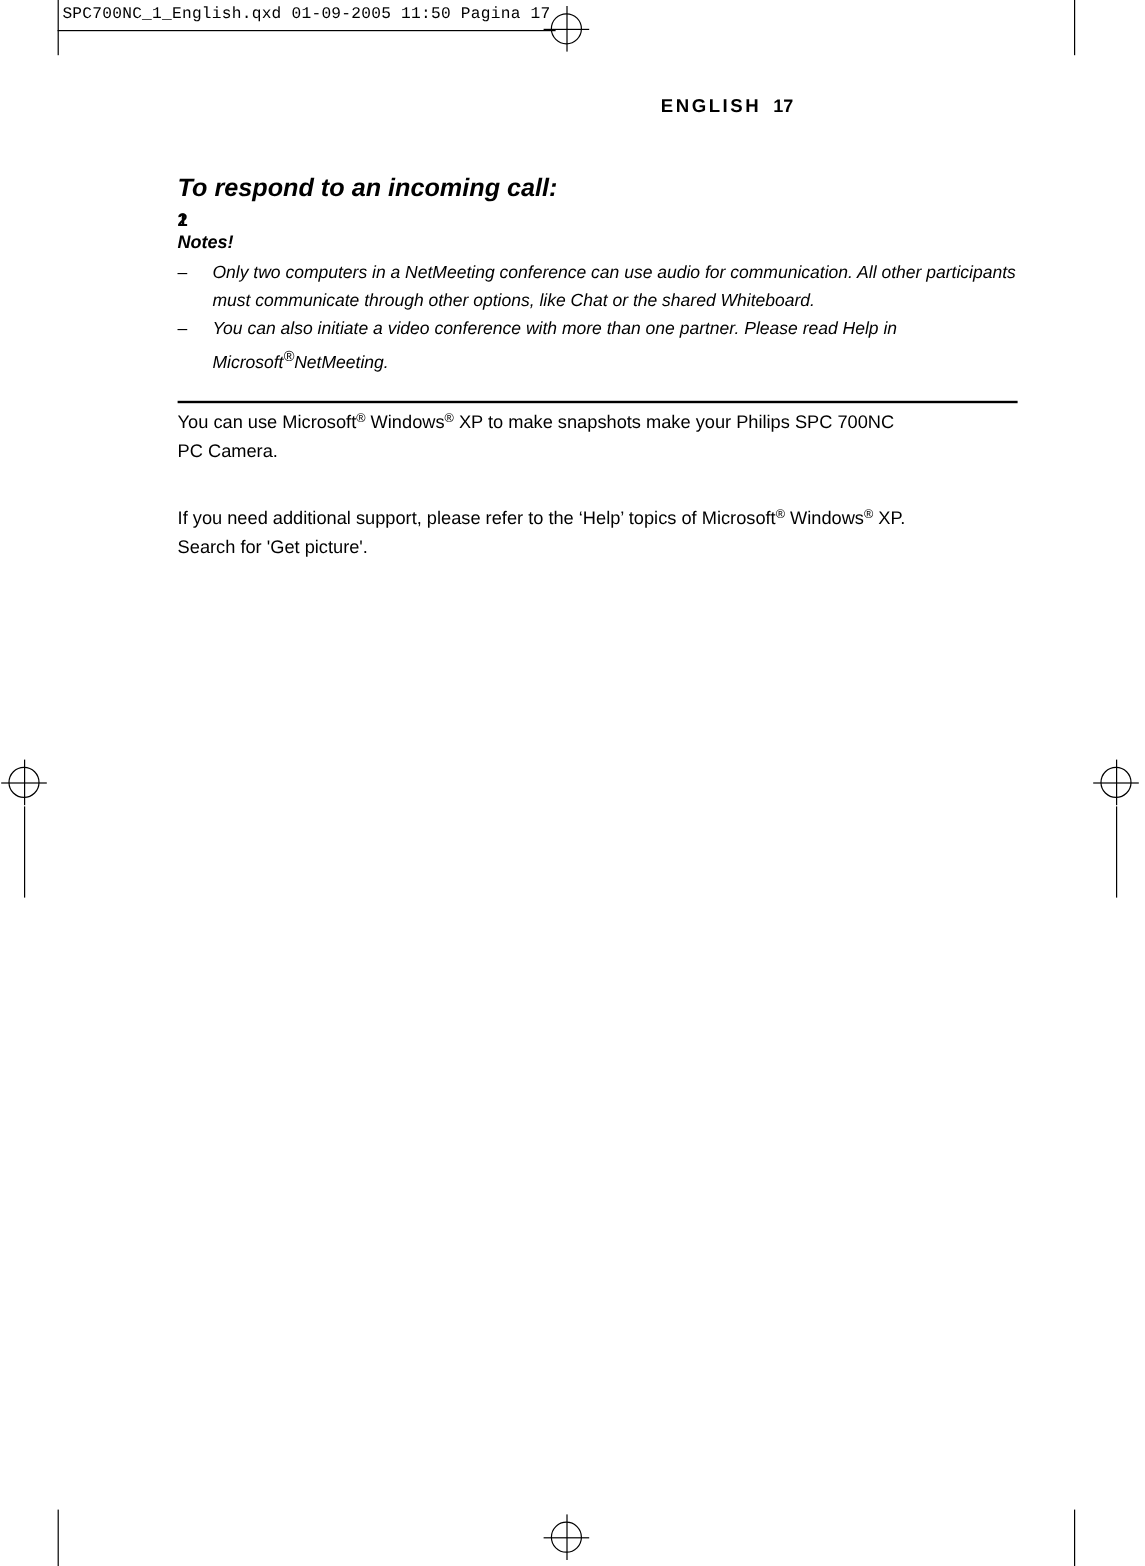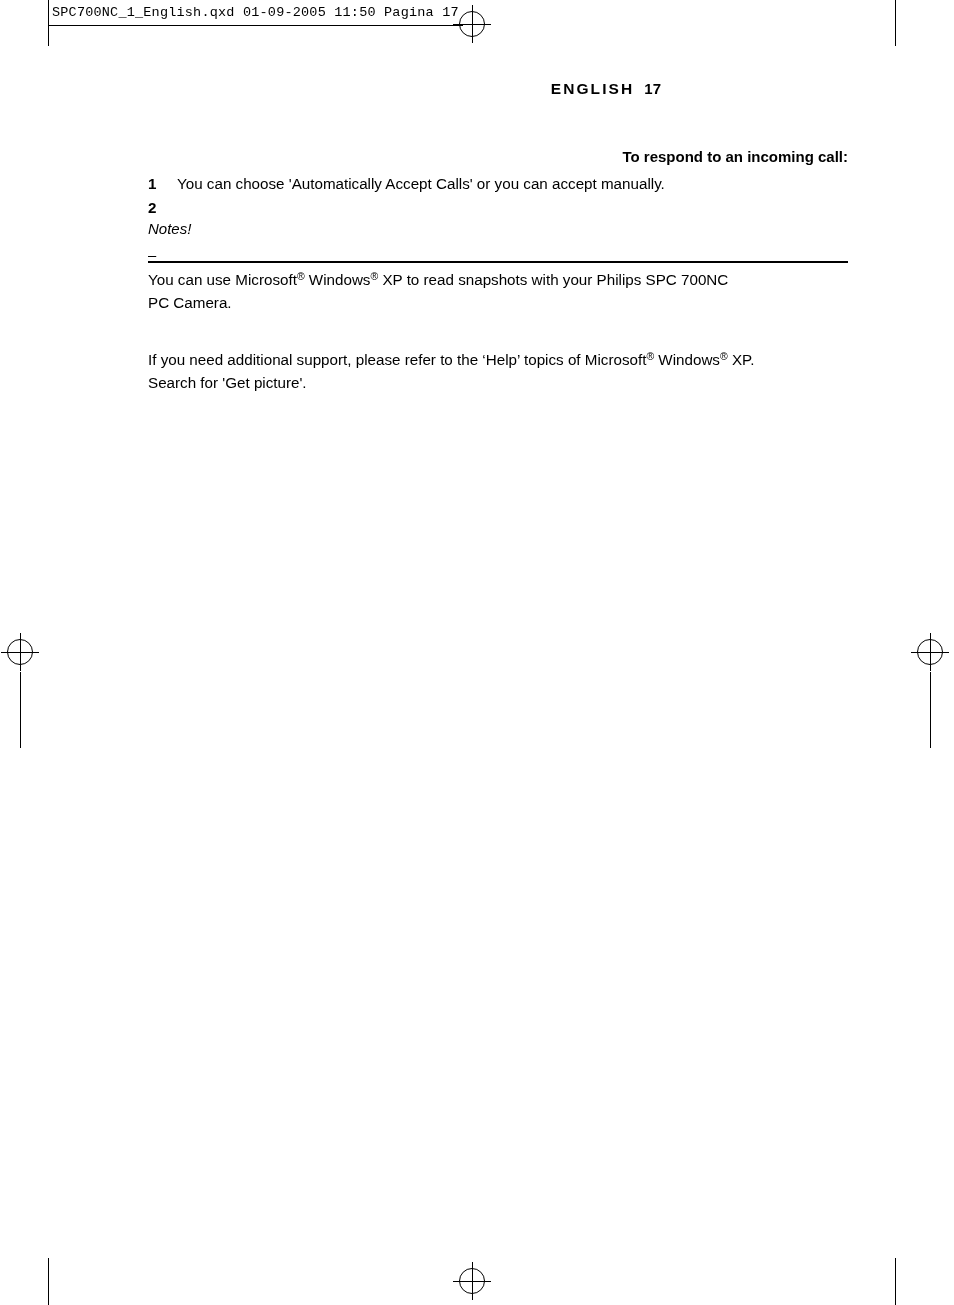--- a/index.html
+++ b/index.html
@@ -97,23 +97,23 @@
     position: absolute;
     left: 148px;
     top: 145px;
     width: 700px;
     font-size: 15.2px;
     line-height: 23.5px;
   }
 
   .subhead {
     font-weight: bold;
-    font-size: 15px;
+    font-style: italic;
+    font-size: 21px;
     margin: 0 0 3px 0;
-    text-align: right;
   }
 
   ol.numlist {
     list-style: none;
     margin: 0;
     padding: 0;
   }
   ol.numlist li {
     position: relative;
     padding-left: 29px;
@@ -122,21 +122,21 @@
     line-height: 23.5px;
   }
   ol.numlist li .num {
     position: absolute;
     left: 0;
     top: 0;
     font-weight: bold;
   }
 
   .notes-head {
-    font-weight: normal;
+    font-weight: bold;
     font-style: italic;
     font-size: 15px;
     margin: 22px 0 3px 0;
   }
 
   ul.dashlist {
     list-style: none;
     margin: 0;
     padding: 0;
   }
@@ -209,39 +209,40 @@
     <span>ENGLISH</span><span class="pageno">17</span>
   </div>
 
   <div class="content">
 
     <div class="subhead">To respond to an incoming call:</div>
 
     <ol class="numlist">
       <li>
         <span class="num">1</span>
-        <span>You can choose 'Automatically Accept Calls' or you can accept manually.</span>
       </li>
       <li>
         <span class="num">2</span>
       </li>
     </ol>
 
     <div class="notes-head">Notes!</div>
 
     <ul class="dashlist">
       <li>
         <span class="dash">–</span>
+        <span>Only two computers in a NetMeeting conference can use audio for communication. All other participants must communicate through other options, like Chat or the shared Whiteboard.</span>
       </li>
       <li>
         <span class="dash">–</span>
+        <span><span>You can also initiate a video conference with more than one partner. Please read Help in Microsoft</span><sup>®</sup><span>NetMeeting.</span></span>
       </li>
     </ul>
 
     <div class="rule"></div>
 
 
-    <p class="body"><span>You can use Microsoft</span><sup>®</sup><span> Windows</span><sup>®</sup><span> XP to read snapshots with your Philips SPC 700NC</span><br><span>PC Camera.</span></p>
+    <p class="body"><span>You can use Microsoft</span><sup>®</sup><span> Windows</span><sup>®</sup><span> XP to make snapshots make your Philips SPC 700NC</span><br><span>PC Camera.</span></p>
 
     <p class="body gap"><span>If you need additional support, please refer to the ‘Help’ topics of Microsoft</span><sup>®</sup><span> Windows</span><sup>®</sup><span> XP.</span><br><span>Search for 'Get picture'.</span></p>
 
   </div>
 </div>
 
 </body></html>

